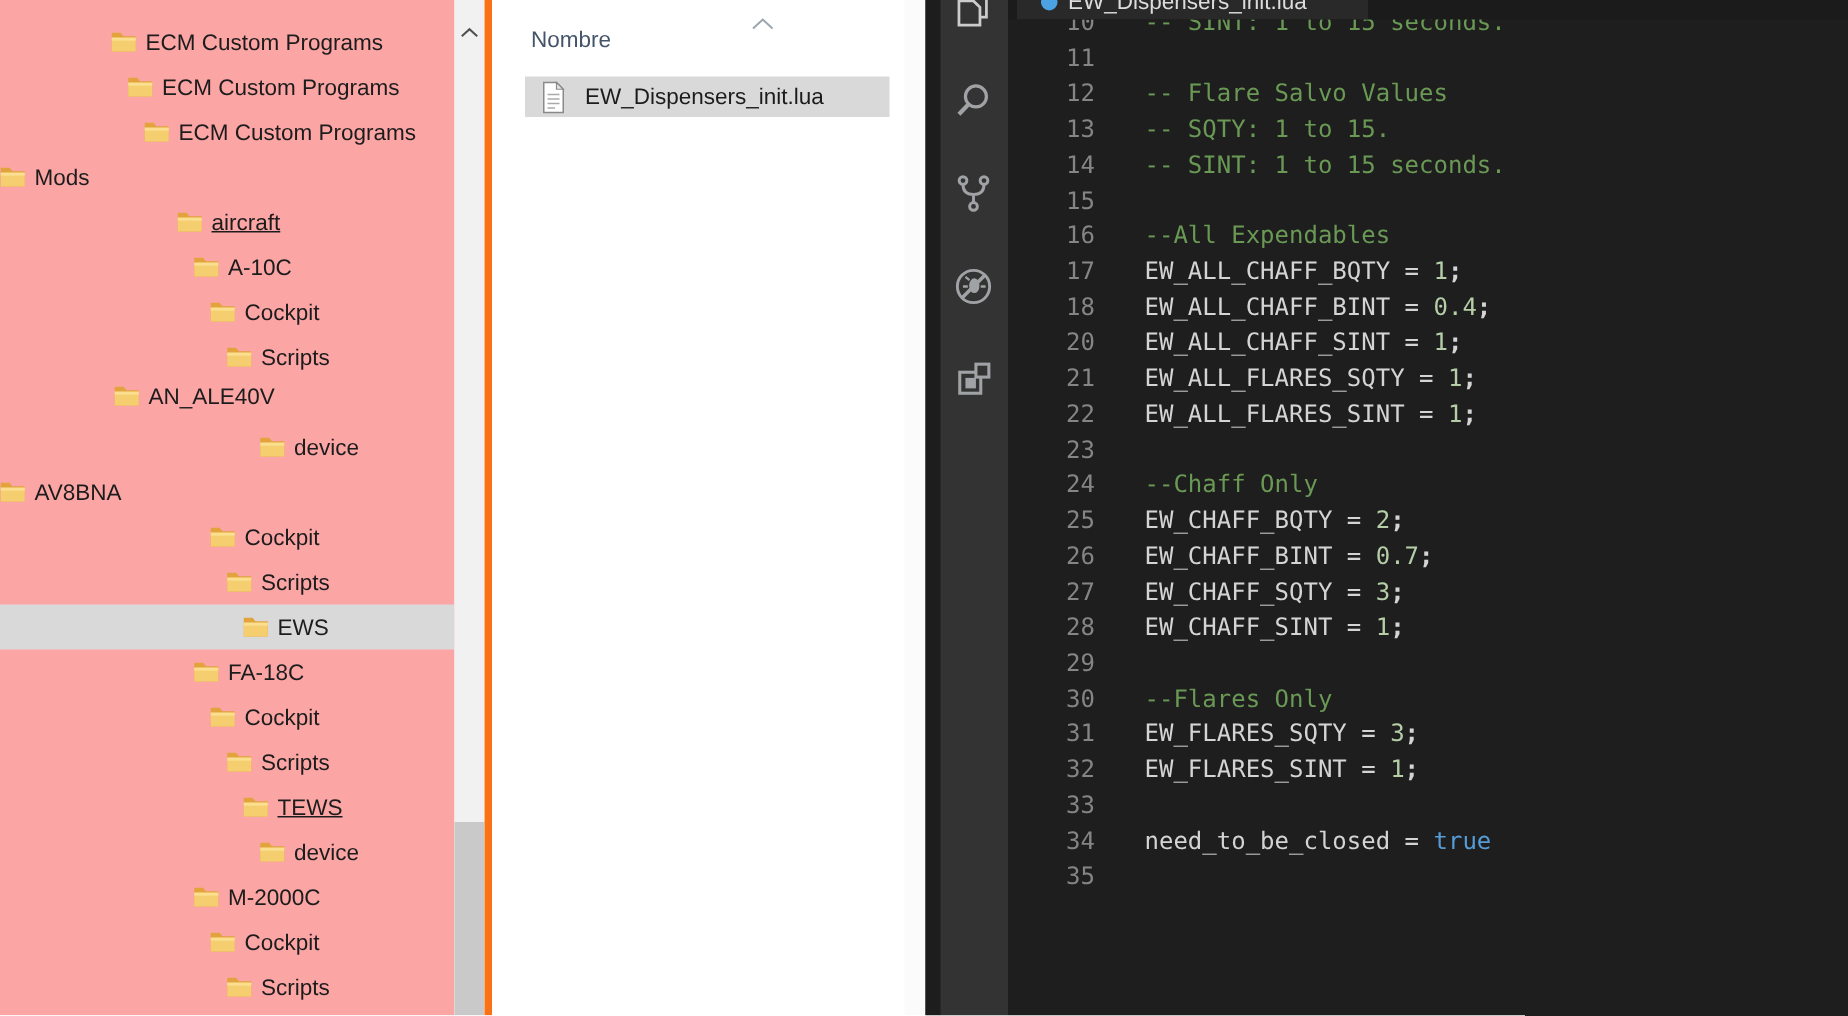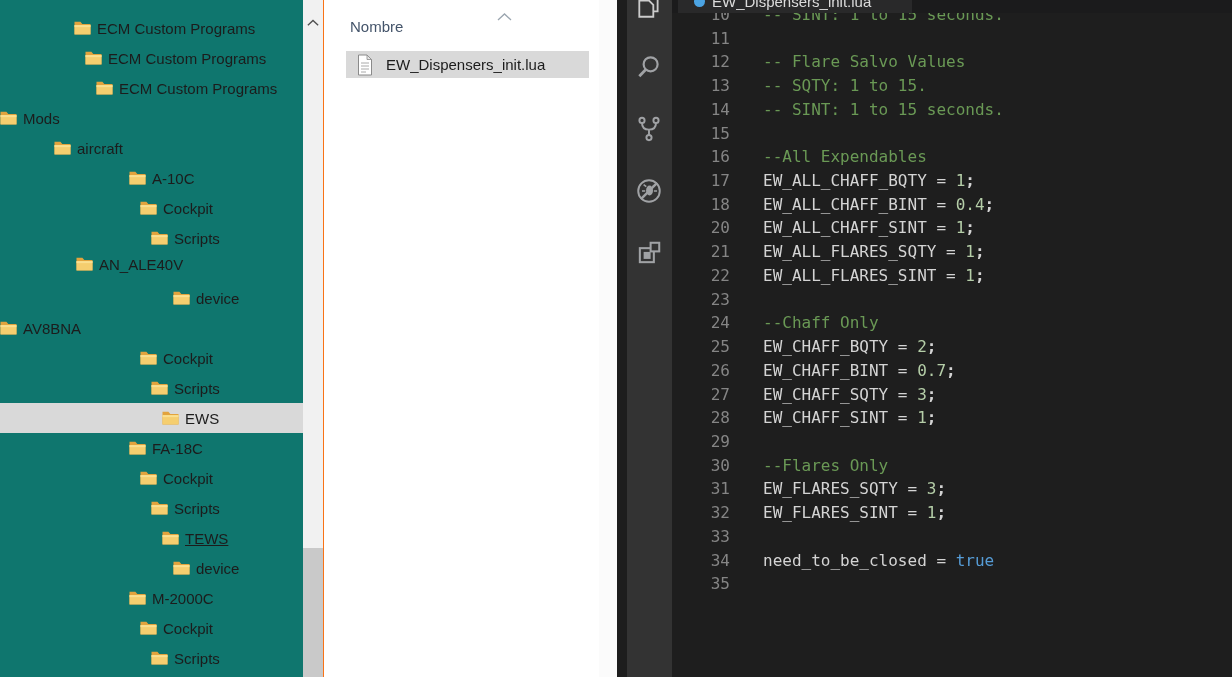--- a/index.html
+++ b/index.html
@@ -1,31 +1,31 @@
 <!DOCTYPE html>
 <html><head>
 <meta charset="utf-8">
 <style>
   html,body{margin:0;padding:0;background:#fff;}
   #stage{position:relative;width:1232px;height:677px;overflow:hidden;
          font-family:"Liberation Sans","DejaVu Sans",sans-serif;background:#fff;}
   
   #explorer{position:absolute;left:0;top:0;width:617px;height:677px;background:#fff;}
   #top-hairline{position:absolute;left:0;top:1px;width:617px;height:1px;background:#ececec;}
-  #tree-panel{position:absolute;left:0;top:0;width:303px;height:677px;background:#0f766e;overflow:hidden;}
+  #tree-panel{position:absolute;left:0;top:0;width:303px;height:677px;background:#fca5a5;overflow:hidden;}
   .trow{position:absolute;left:0;width:303px;height:30px;display:flex;align-items:center;
         font-size:15px;color:#1c1c1c;white-space:nowrap;cursor:default;}
   .trow.selected{background:var(--selection_grey,#d9d9d9);}
   .trow svg{flex:0 0 auto;margin-right:6px;}
   
   #tree-scrollbar{position:absolute;left:303px;top:0;width:20px;height:677px;background:#f1f1f1;}
   #tree-scroll-thumb{position:absolute;left:0;top:548px;width:20px;height:129px;background:#c9c9c9;}
   #tree-scroll-up{position:absolute;left:4px;top:13px;}
   
-  #files-panel{position:absolute;left:323px;top:0;width:294px;height:677px;background:#fff;border-left:1px solid #f97316;}
+  #files-panel{position:absolute;left:323px;top:0;width:294px;height:677px;background:#fff;border-left:5px solid #f97316;}
   #files-scroll-gutter{position:absolute;right:0;top:0;width:19px;height:677px;background:#fbfbfb;}
   #col-header{position:absolute;left:0;top:16px;height:24px;width:270px;cursor:default;}
   #col-header .hlabel{position:absolute;left:26px;top:2px;font-size:15px;color:#44546a;}
   #sort-chevron{position:absolute;left:173px;top:-9px;}
   .frow{position:absolute;left:22px;top:51px;width:243px;height:27px;display:flex;align-items:center;
         font-size:15px;color:#1c1c1c;}
   .frow.selected{background:var(--selection_grey,#d9d9d9);}
   .frow svg{margin-left:10px;margin-right:12px;}
   
   #vscode{position:absolute;left:617px;top:0;width:615px;height:677px;background:var(--editor_bg,#1e1e1e);}
@@ -87,21 +87,21 @@
           <span>ECM Custom Programs</span>
         </div>
         <div class="trow" style="top: 103px; ">
           <svg width="17" height="14" viewBox="0 0 17 14">
             <path d="M0.5 0.8 L6.4 0.8 L8.3 3.1 L16.5 3.1 L16.5 13.4 L0.5 13.4 Z" fill="#E2A33D"></path>
             <rect x="0.5" y="4.1" width="16" height="9.3" fill="#F5CE6F"></rect>
             <rect x="0.5" y="4.1" width="16" height="2" fill="#FADF90"></rect>
           </svg>
           <span>Mods</span>
         </div>
-        <div class="trow" style="top: 133px; padding-left: 54px;">
+        <div class="trow" style="top: 133px; padding-left: 118px; text-decoration: underline;">
           <svg width="17" height="14" viewBox="0 0 17 14">
             <path d="M0.5 0.8 L6.4 0.8 L8.3 3.1 L16.5 3.1 L16.5 13.4 L0.5 13.4 Z" fill="#E2A33D"></path>
             <rect x="0.5" y="4.1" width="16" height="9.3" fill="#F5CE6F"></rect>
             <rect x="0.5" y="4.1" width="16" height="2" fill="#FADF90"></rect>
           </svg>
           <span>aircraft</span>
         </div>
         <div class="trow" style="top: 163px; padding-left: 129px;">
           <svg width="17" height="14" viewBox="0 0 17 14">
             <path d="M0.5 0.8 L6.4 0.8 L8.3 3.1 L16.5 3.1 L16.5 13.4 L0.5 13.4 Z" fill="#E2A33D"></path>

